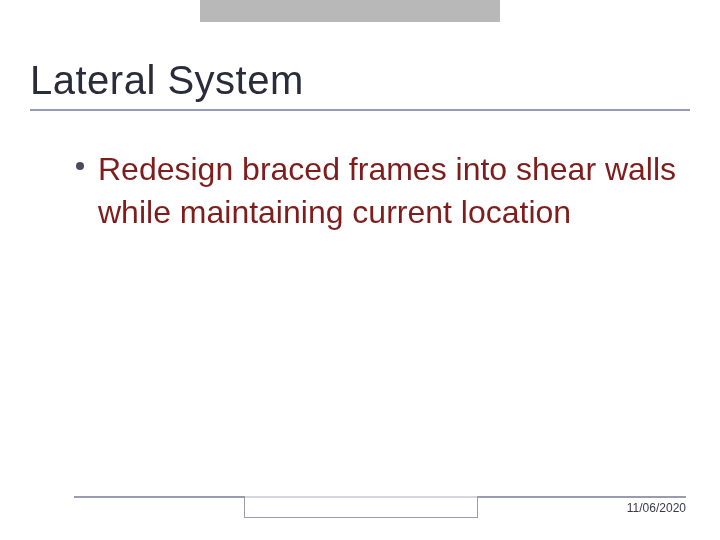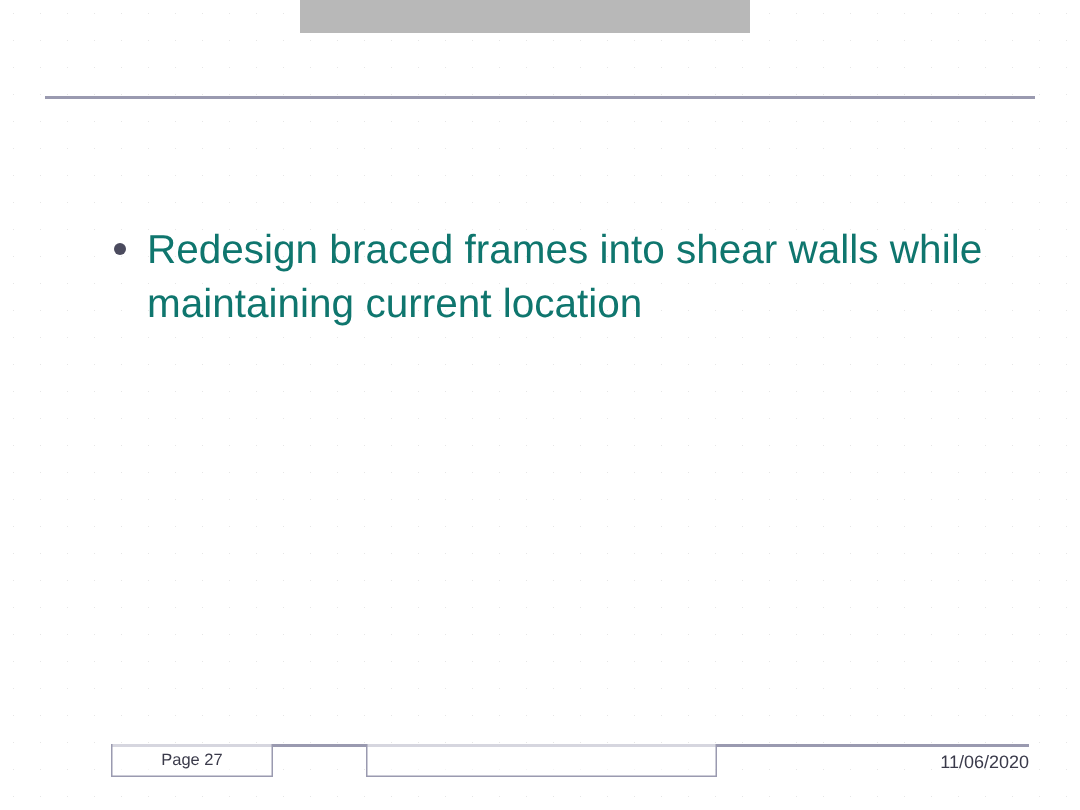--- a/index.html
+++ b/index.html
@@ -63,23 +63,23 @@
   }
   .bullet-dot {
     width: 8px;
     height: 8px;
     border-radius: 50%;
     background: #4b4b5e;
     margin-top: 14px;
     flex-shrink: 0;
   }
   .bullet-text {
-    font-size: 27px;
+    font-size: 32px;
     line-height: 1.35;
-    color: #0f766e;
+    color: #7f1d1d;
     font-weight: 400;
   }
   
   .footer {
     position: absolute;
     bottom: 20px;
     left: 0;
     right: 0;
     height: 24px;
   }
@@ -126,30 +126,28 @@
     font-family: Verdana, Geneva, sans-serif;
   }
 </style>
 </head>
 <body>
 
 <div class="grid"></div>
 <div class="topbar"></div>
 
 <div class="title-block">
+  <div class="title">Lateral System</div>
   <div class="title-underline"></div>
 </div>
 
 <div class="content">
   <div class="bullet-row">
     <div class="bullet-dot"></div>
     <div class="bullet-text">Redesign braced frames into shear walls while maintaining current location</div>
   </div>
 </div>
 
 <div class="footer">
   <div class="footer-line"></div>
-  <div class="page-box">
-    <span>Page 27</span>
-  </div>
   <div class="mid-box"></div>
   <div class="date-text">11/06/2020</div>
 </div>
 
 </body></html>

